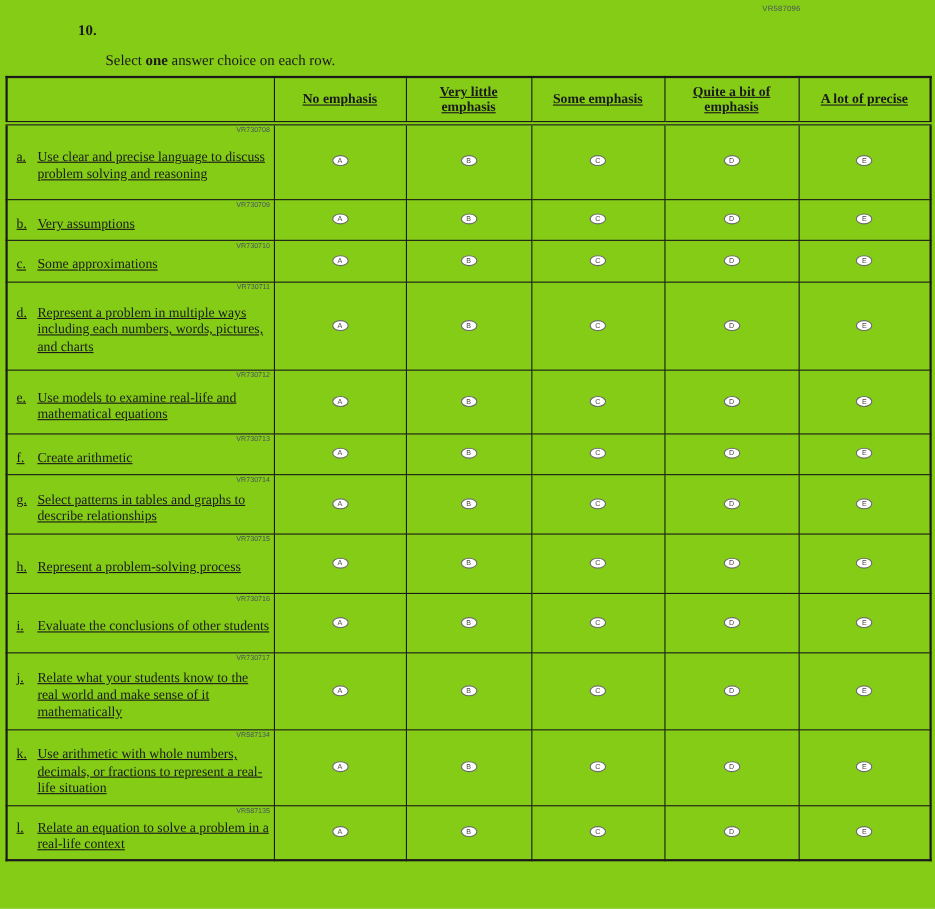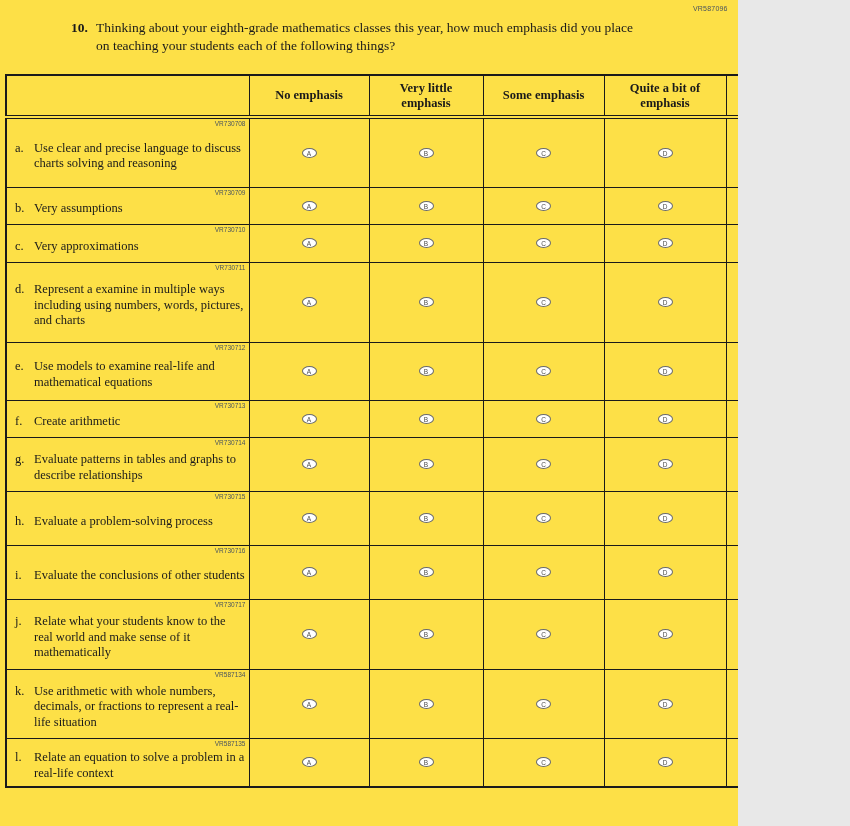--- a/index.html
+++ b/index.html
@@ -1,35 +1,36 @@
 <!DOCTYPE html>
 <html><head>
 <meta charset="utf-8">
 <style>
   * { margin: 0; padding: 0; box-sizing: border-box; }
   body { background: #e8e8e8; font-family: "Liberation Serif", serif; }
   .page {
-    width: 738px; height: 826px; background: #fde047; position: relative;
+    width: 850px; height: 826px; background: #84cc16; position: relative;
     color: #1a1a1a; overflow: hidden;
   }
   .form-code {
     position: absolute; left: 693px; top: 5px;
     font-family: "Liberation Sans", sans-serif;
     font-size: 7px; color: #4a545e; letter-spacing: 0.2px;
   }
   .question-row { display: flex; padding: 19px 0 0 71px; }
   .q-number { flex: none; width: 25px; font-weight: bold; font-size: 13.5px; line-height: 17.5px; }
   .q-text { width: 552px; font-size: 13.5px; line-height: 17.5px; }
   .instruction { margin: 10px 0 0 96px; font-size: 13.5px; }
   .bold { font-weight: bold; }
 
   table.qtable {
     border-collapse: collapse; table-layout: fixed;
-    width: 840px; margin: 20px 0 0 5px;
+    width: 840px; margin: 6px 0 0 5px;
     border: 2px solid #1a1a1a;
+    text-decoration: underline;
   }
   .qtable th, .qtable td { border: 1px solid #1a1a1a; }
   .qtable thead th {
     border-bottom: 4px double #1a1a1a;
     font-weight: bold; font-size: 12.5px; line-height: 14.5px;
     text-align: center; vertical-align: middle; padding: 5px 4px;
   }
   td.label-cell { position: relative; vertical-align: middle; padding: 10px 3px 3px 8px; }
   .vr-code {
     position: absolute; top: 1px; right: 3px;
@@ -53,23 +54,23 @@
 </style>
 </head>
 <body>
 
 <div class="page">
 
   <div class="form-code">VR587096</div>
 
   <div class="question-row">
     <div class="q-number">10.</div>
-    <div class="q-text">Thinking about your eighth-grade mathematics classes this year, how much emphasis did you place on teaching your students each of the following things?</div>
   </div>
 
+  <div class="instruction"><span>Select </span><span class="bold">one</span><span> answer choice on each row.</span></div>
 
   <table class="qtable">
     <colgroup>
       <col style="width:243px">
         <col style="width:120px">
         <col style="width:114px">
         <col style="width:121px">
         <col style="width:122px">
         <col style="width:120px">
     </colgroup>
@@ -83,21 +84,21 @@
         <th>A lot of precise</th>
       </tr>
     </thead>
     <tbody>
 
       <tr style="height:70px">
         <td class="label-cell">
           <div class="vr-code">VR730708</div>
           <div class="label-flex">
               <span class="row-letter">a.</span>
-              <span class="row-label">Use clear and precise language to discuss charts solving and reasoning</span>
+              <span class="row-label">Use clear and precise language to discuss problem solving and reasoning</span>
             </div>
         </td>
         <td class="opt-cell"><span class="oval"><span class="oval-letter">A</span></span></td>
         <td class="opt-cell"><span class="oval"><span class="oval-letter">B</span></span></td>
         <td class="opt-cell"><span class="oval"><span class="oval-letter">C</span></span></td>
         <td class="opt-cell"><span class="oval"><span class="oval-letter">D</span></span></td>
         <td class="opt-cell"><span class="oval"><span class="oval-letter">E</span></span></td>
       </tr>
 
       <tr style="height:37px">
@@ -113,36 +114,36 @@
         <td class="opt-cell"><span class="oval"><span class="oval-letter">C</span></span></td>
         <td class="opt-cell"><span class="oval"><span class="oval-letter">D</span></span></td>
         <td class="opt-cell"><span class="oval"><span class="oval-letter">E</span></span></td>
       </tr>
 
       <tr style="height:38px">
         <td class="label-cell">
           <div class="vr-code">VR730710</div>
           <div class="label-flex">
               <span class="row-letter">c.</span>
-              <span class="row-label">Very approximations</span>
+              <span class="row-label">Some approximations</span>
             </div>
         </td>
         <td class="opt-cell"><span class="oval"><span class="oval-letter">A</span></span></td>
         <td class="opt-cell"><span class="oval"><span class="oval-letter">B</span></span></td>
         <td class="opt-cell"><span class="oval"><span class="oval-letter">C</span></span></td>
         <td class="opt-cell"><span class="oval"><span class="oval-letter">D</span></span></td>
         <td class="opt-cell"><span class="oval"><span class="oval-letter">E</span></span></td>
       </tr>
 
       <tr style="height:80px">
         <td class="label-cell">
           <div class="vr-code">VR730711</div>
           <div class="label-flex">
               <span class="row-letter">d.</span>
-              <span class="row-label">Represent a examine in multiple ways including using numbers, words, pictures, and charts</span>
+              <span class="row-label">Represent a problem in multiple ways including each numbers, words, pictures, and charts</span>
             </div>
         </td>
         <td class="opt-cell"><span class="oval"><span class="oval-letter">A</span></span></td>
         <td class="opt-cell"><span class="oval"><span class="oval-letter">B</span></span></td>
         <td class="opt-cell"><span class="oval"><span class="oval-letter">C</span></span></td>
         <td class="opt-cell"><span class="oval"><span class="oval-letter">D</span></span></td>
         <td class="opt-cell"><span class="oval"><span class="oval-letter">E</span></span></td>
       </tr>
 
       <tr style="height:58px">
@@ -173,36 +174,36 @@
         <td class="opt-cell"><span class="oval"><span class="oval-letter">C</span></span></td>
         <td class="opt-cell"><span class="oval"><span class="oval-letter">D</span></span></td>
         <td class="opt-cell"><span class="oval"><span class="oval-letter">E</span></span></td>
       </tr>
 
       <tr style="height:54px">
         <td class="label-cell">
           <div class="vr-code">VR730714</div>
           <div class="label-flex">
               <span class="row-letter">g.</span>
-              <span class="row-label">Evaluate patterns in tables and graphs to describe relationships</span>
+              <span class="row-label">Select patterns in tables and graphs to describe relationships</span>
             </div>
         </td>
         <td class="opt-cell"><span class="oval"><span class="oval-letter">A</span></span></td>
         <td class="opt-cell"><span class="oval"><span class="oval-letter">B</span></span></td>
         <td class="opt-cell"><span class="oval"><span class="oval-letter">C</span></span></td>
         <td class="opt-cell"><span class="oval"><span class="oval-letter">D</span></span></td>
         <td class="opt-cell"><span class="oval"><span class="oval-letter">E</span></span></td>
       </tr>
 
       <tr style="height:54px">
         <td class="label-cell">
           <div class="vr-code">VR730715</div>
           <div class="label-flex">
               <span class="row-letter">h.</span>
-              <span class="row-label">Evaluate a problem-solving process</span>
+              <span class="row-label">Represent a problem-solving process</span>
             </div>
         </td>
         <td class="opt-cell"><span class="oval"><span class="oval-letter">A</span></span></td>
         <td class="opt-cell"><span class="oval"><span class="oval-letter">B</span></span></td>
         <td class="opt-cell"><span class="oval"><span class="oval-letter">C</span></span></td>
         <td class="opt-cell"><span class="oval"><span class="oval-letter">D</span></span></td>
         <td class="opt-cell"><span class="oval"><span class="oval-letter">E</span></span></td>
       </tr>
 
       <tr style="height:54px">

